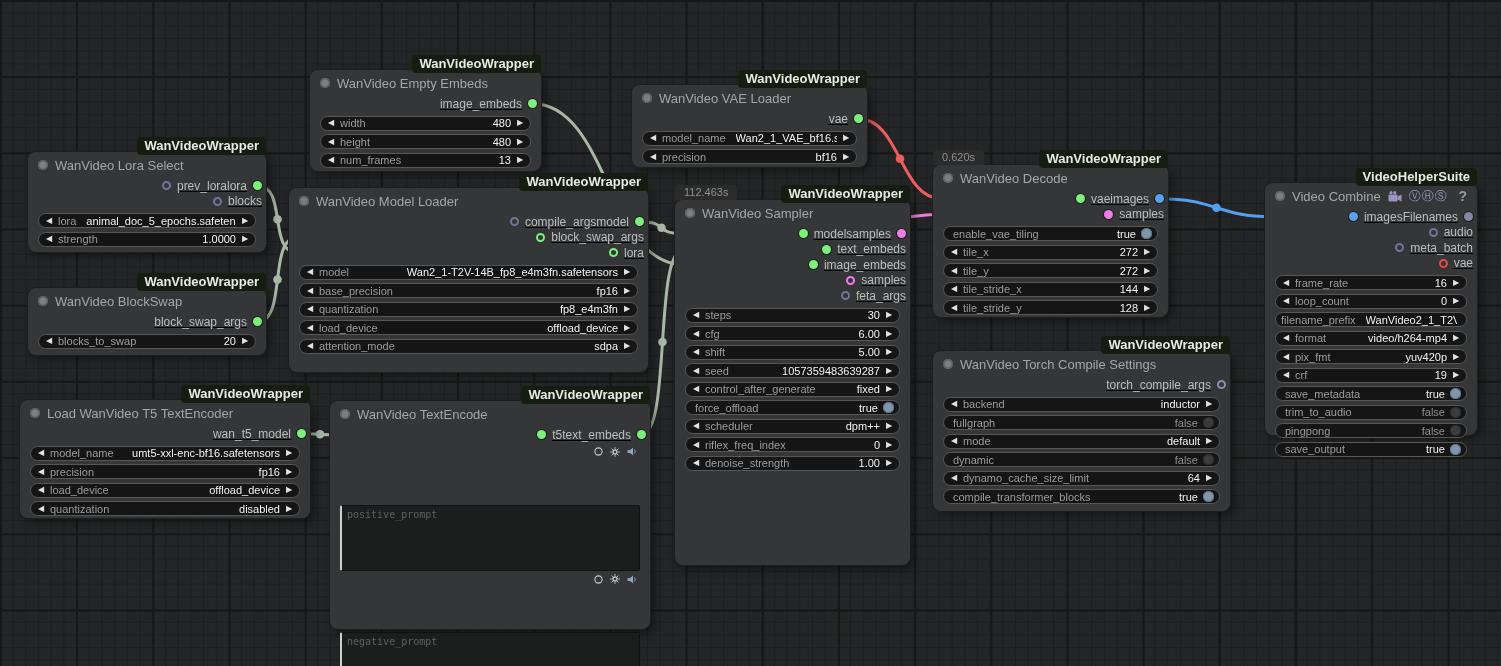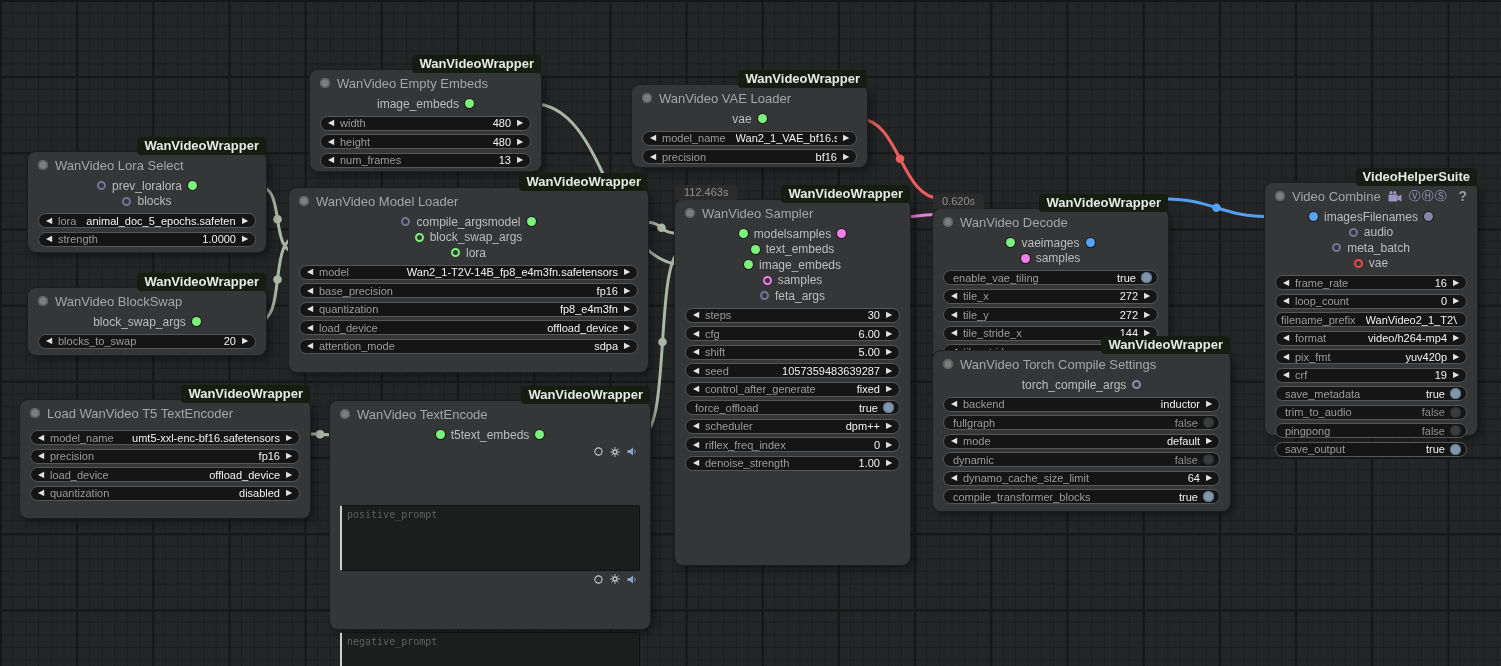--- a/index.html
+++ b/index.html
@@ -25,21 +25,21 @@
   }
   .timing {
     position:absolute; top:-15px; left:0; background:#2b2b2b; color:#8f8f8f;
     font-size:11px; padding:1px 9px 2px; border-radius:4px 4px 0 0; white-space:nowrap;
   }
   .title { height:26px; display:flex; align-items:center; gap:7px; padding:0 10px; color:#a5a6a6; font-size:13px; white-space:nowrap; }
   .collapse-dot { width:10px; height:10px; border-radius:50%; background:#7d7e7e; box-shadow:inset 0 0 0 1.5px #5f6060; flex:none; }
   .ticon { display:flex; align-items:center; }
   .vhs { color:#9c93c2; font-size:12px; letter-spacing:1px; }
   .help { margin-left:auto; color:#9a9a9a; font-size:14px; font-weight:bold; }
-  .slot-row { height:15.5px; display:flex; align-items:center; justify-content:center; padding:0 4px; }
+  .slot-row { height:15.5px; display:flex; align-items:center; justify-content:flex-end; padding:0 4px;text-decoration:underline; }
   .slot { display:flex; align-items:center; gap:6px; min-width:0; }
   .slot-label { color:#bdbdbd; font-size:12px; white-space:nowrap; }
   .dot { width:9px; height:9px; border-radius:50%; flex:none; box-sizing:border-box; background:transparent; }
   .widgets { padding:4px 10px 0; }
   .widget {
     height:15px; margin-bottom:3.5px; background:#151515; border:1px solid #575757;
     border-radius:8px; display:flex; align-items:center; padding:0 5px; box-sizing:border-box;
     font-size:11px; color:#9c9c9c;
   }
   .warrow { color:#e2e2e2; font-size:8px; width:10px; text-align:center; flex:none; line-height:1; }
@@ -375,21 +375,21 @@
             <span class="warrow">▶</span>
           </div>
           <div class="widget number">
             <span class="warrow">◀</span>
             <span class="wlabel">denoise_strength</span>
             <span class="wvalue">1.00</span>
             <span class="warrow">▶</span>
           </div>
         </div>
       </div>
-      <div class="node" style="left: 933px; top: 165px; width: 235px; height: 152px; margin-top: 44px;">
+      <div class="node" style="left: 933px; top: 165px; width: 235px; height: 152px;">
         <span class="timing">0.620s</span>
         <span class="badge">WanVideoWrapper</span>
         <div class="title">
           <span class="collapse-dot"></span>
           <span class="title-text">WanVideo Decode</span>
         </div>
         <div class="slots">
           <div class="slot-row">
             <div class="slot in">
               <span class="dot" style="background: rgb(124, 242, 124); box-shadow: rgb(28, 28, 28) 0px 0px 0px 1px;"></span>
@@ -489,20 +489,29 @@
             <span class="wvalue">true</span>
             <span class="knob on"></span>
           </div>
         </div>
       </div>
       <div class="node" style="left: 20px; top: 400px; width: 290px; height: 118px;">
         <span class="badge">WanVideoWrapper</span>
         <div class="title">
           <span class="collapse-dot"></span>
           <span class="title-text">Load WanVideo T5 TextEncoder</span>
+        </div>
+        <div class="slots">
+          <div class="slot-row">
+            <div class="slot in"></div>
+            <div class="slot out">
+              <span class="slot-label">wan_t5_model</span>
+              <span class="dot" style="background: rgb(124, 242, 124); box-shadow: rgb(28, 28, 28) 0px 0px 0px 1px;"></span>
+            </div>
+          </div>
         </div>
         <div class="widgets">
           <div class="widget combo">
             <span class="warrow">◀</span>
             <span class="wlabel">model_name</span>
             <span class="wvalue">umt5-xxl-enc-bf16.safetensors</span>
             <span class="warrow">▶</span>
           </div>
           <div class="widget combo">
             <span class="warrow">◀</span>

